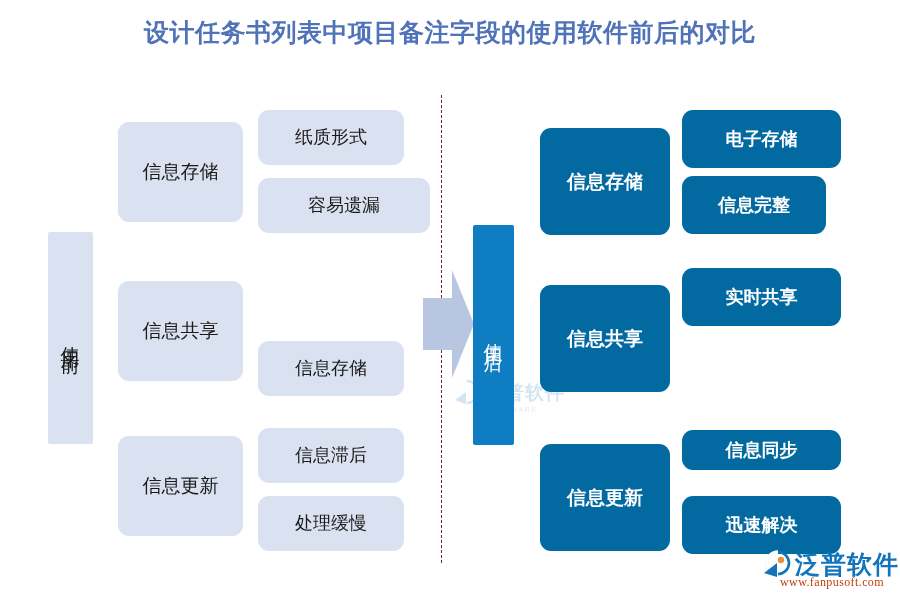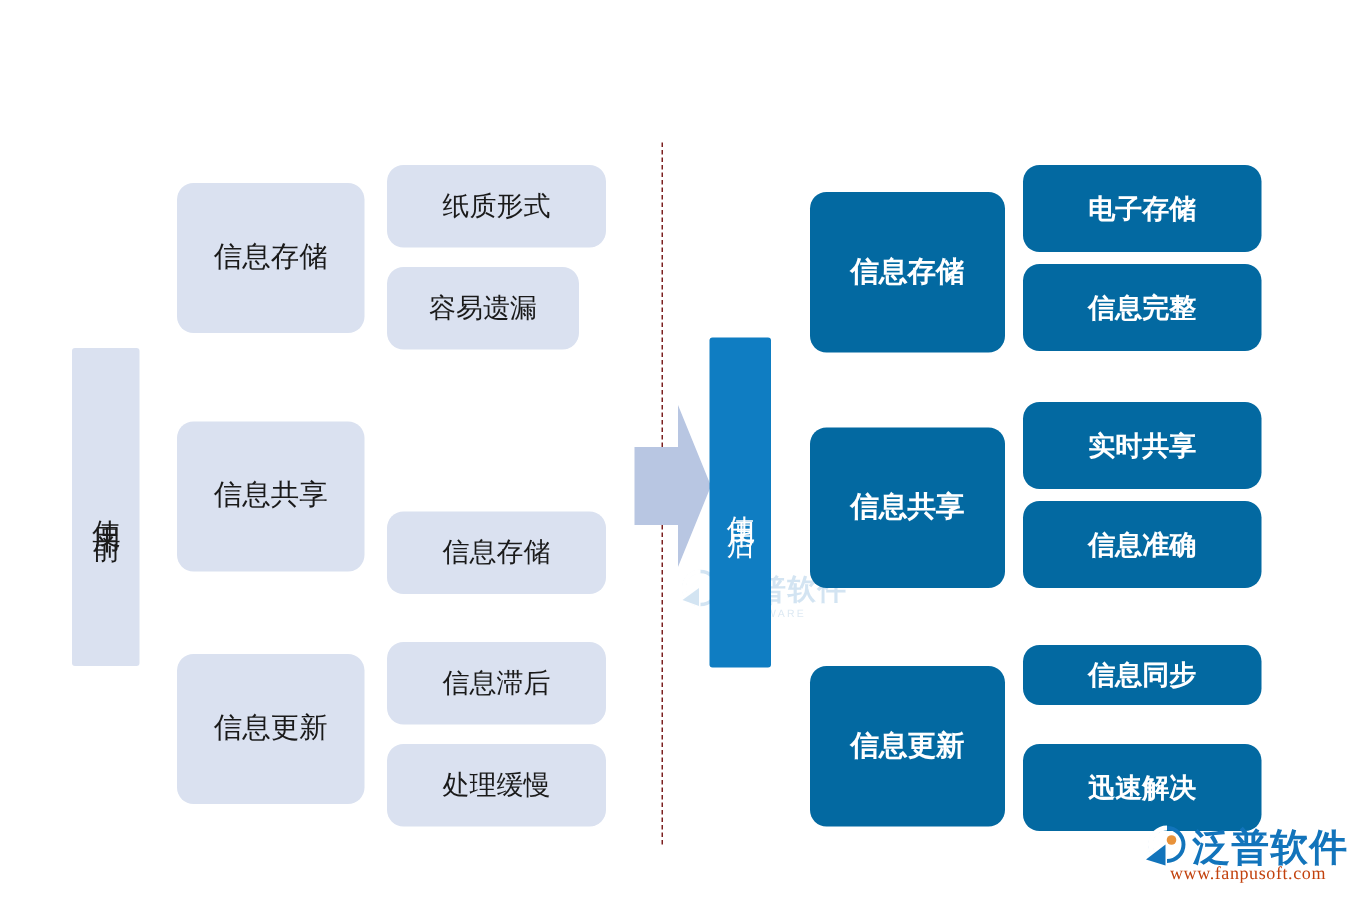--- a/index.html
+++ b/index.html
@@ -142,32 +142,33 @@
     font-family: "Liberation Serif", serif;
     letter-spacing: 0.4px;
   }
   .logo-mark { position: relative; width: 30px; height: 30px; margin-right: 3px; }
 </style>
 </head>
 <body>
 
 <div id="stage">
 
+  <div id="title">设计任务书列表中项目备注字段的使用软件前后的对比</div>
 
   <div class="spine light" id="spine-before" style="left:48px; top:232px; width:45px; height:212px;">
     <span class="vtext">使用前</span>
   </div>
 
   <div class="box light" style="left:118px; top:122px; width:125px; height:100px;">
     <span class="cat-label">信息存储</span>
   </div>
   <div class="box light" style="left:258px; top:110px; width:146px; height:55px;">
     <span class="item-label">纸质形式</span>
   </div>
-  <div class="box light" style="left:258px; top:178px; width:128px; height:55px;">
+  <div class="box light" style="left:258px; top:178px; width:172px; height:55px;">
     <span class="item-label">容易遗漏</span>
   </div>
 
   <div class="box light" style="left:118px; top:281px; width:125px; height:100px;">
     <span class="cat-label">信息共享</span>
   </div>
   <div class="box light" style="left:258px; top:341px; width:146px; height:55px;">
     <span class="item-label">信息存储</span>
   </div>
 
@@ -200,32 +201,29 @@
   <div class="spine blue" id="spine-after" style="left:473px; top:225px; width:41px; height:220px;">
     <span class="vtext">使用后</span>
   </div>
 
   <div class="box blue" style="left:540px; top:128px; width:130px; height:107px;">
     <span class="cat-label">信息存储</span>
   </div>
   <div class="box blue" style="left:682px; top:110px; width:159px; height:58px;">
     <span class="item-label">电子存储</span>
   </div>
-  <div class="box blue" style="left:682px; top:176px; width:159px; height:58px;">
+  <div class="box blue" style="left:682px; top:176px; width:144px; height:58px;">
     <span class="item-label">信息完整</span>
   </div>
 
   <div class="box blue" style="left:540px; top:285px; width:130px; height:107px;">
     <span class="cat-label">信息共享</span>
   </div>
   <div class="box blue" style="left:682px; top:268px; width:159px; height:58px;">
     <span class="item-label">实时共享</span>
-  </div>
-  <div class="box blue" style="left:682px; top:334px; width:159px; height:58px;">
-    <span class="item-label">信息准确</span>
   </div>
 
   <div class="box blue" style="left:540px; top:444px; width:130px; height:107px;">
     <span class="cat-label">信息更新</span>
   </div>
   <div class="box blue" style="left:682px; top:430px; width:159px; height:40px;">
     <span class="item-label">信息同步</span>
   </div>
   <div class="box blue" style="left:682px; top:496px; width:159px; height:58px;">
     <span class="item-label">迅速解决</span>

